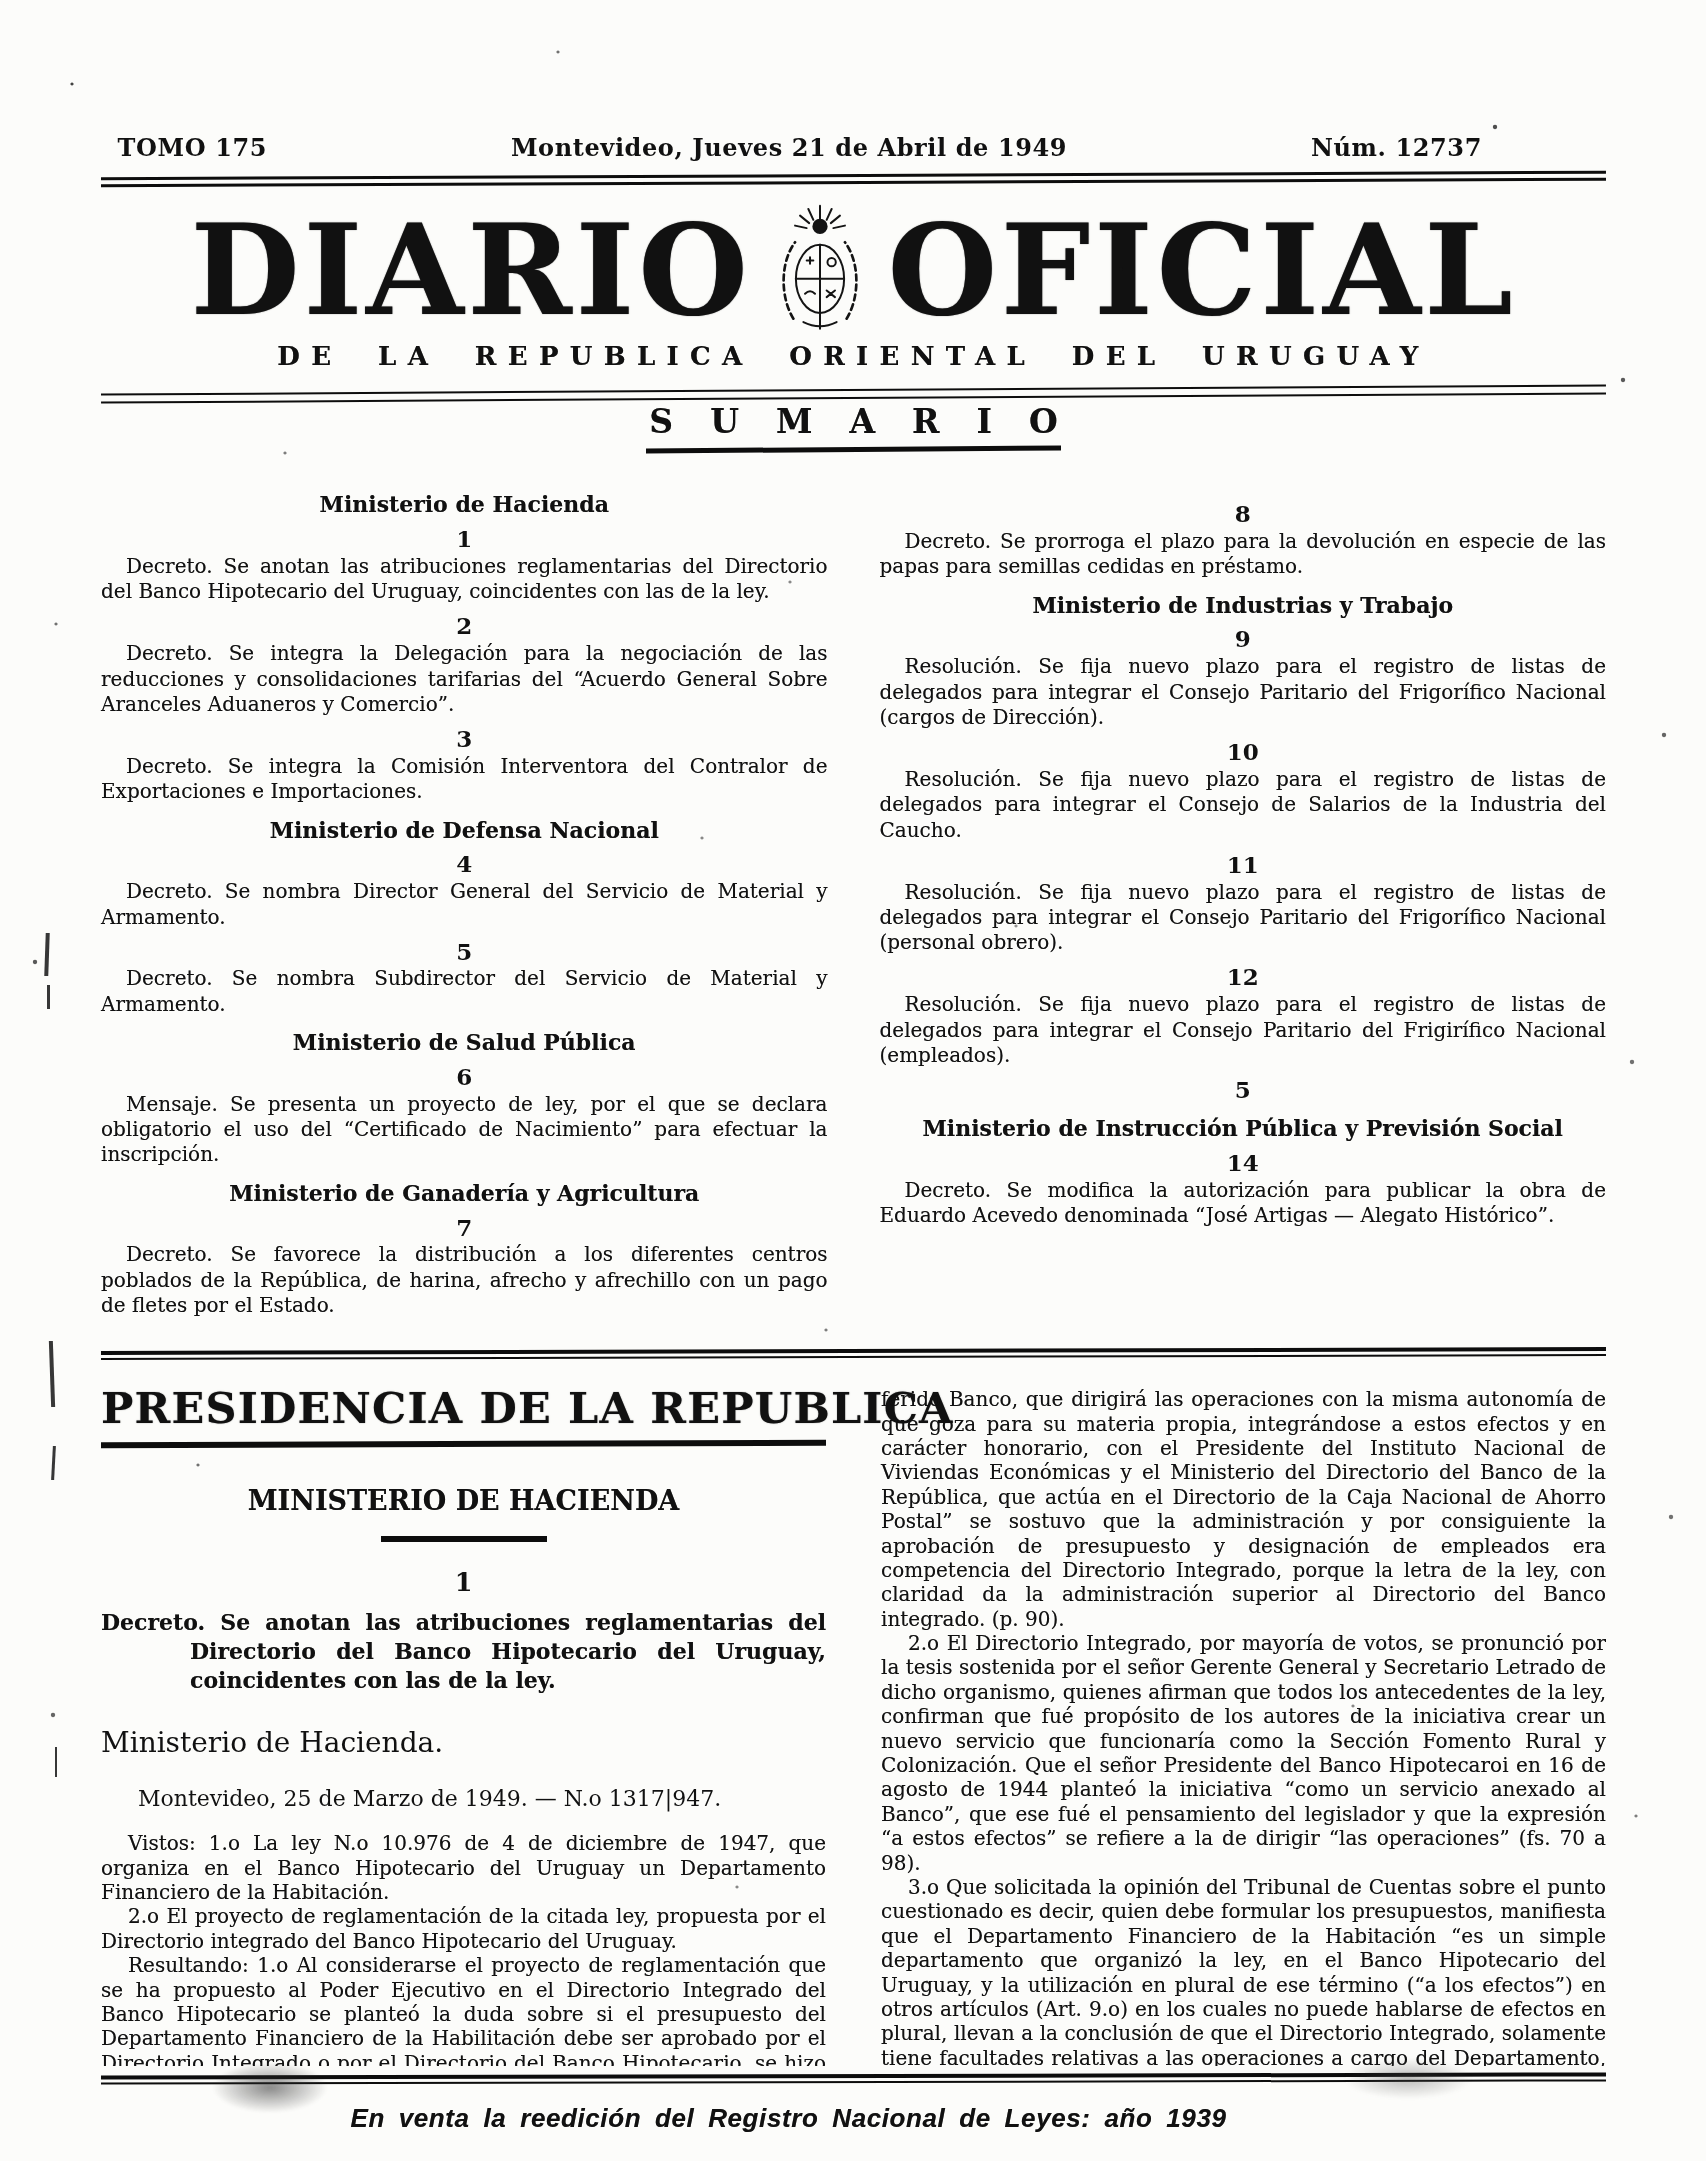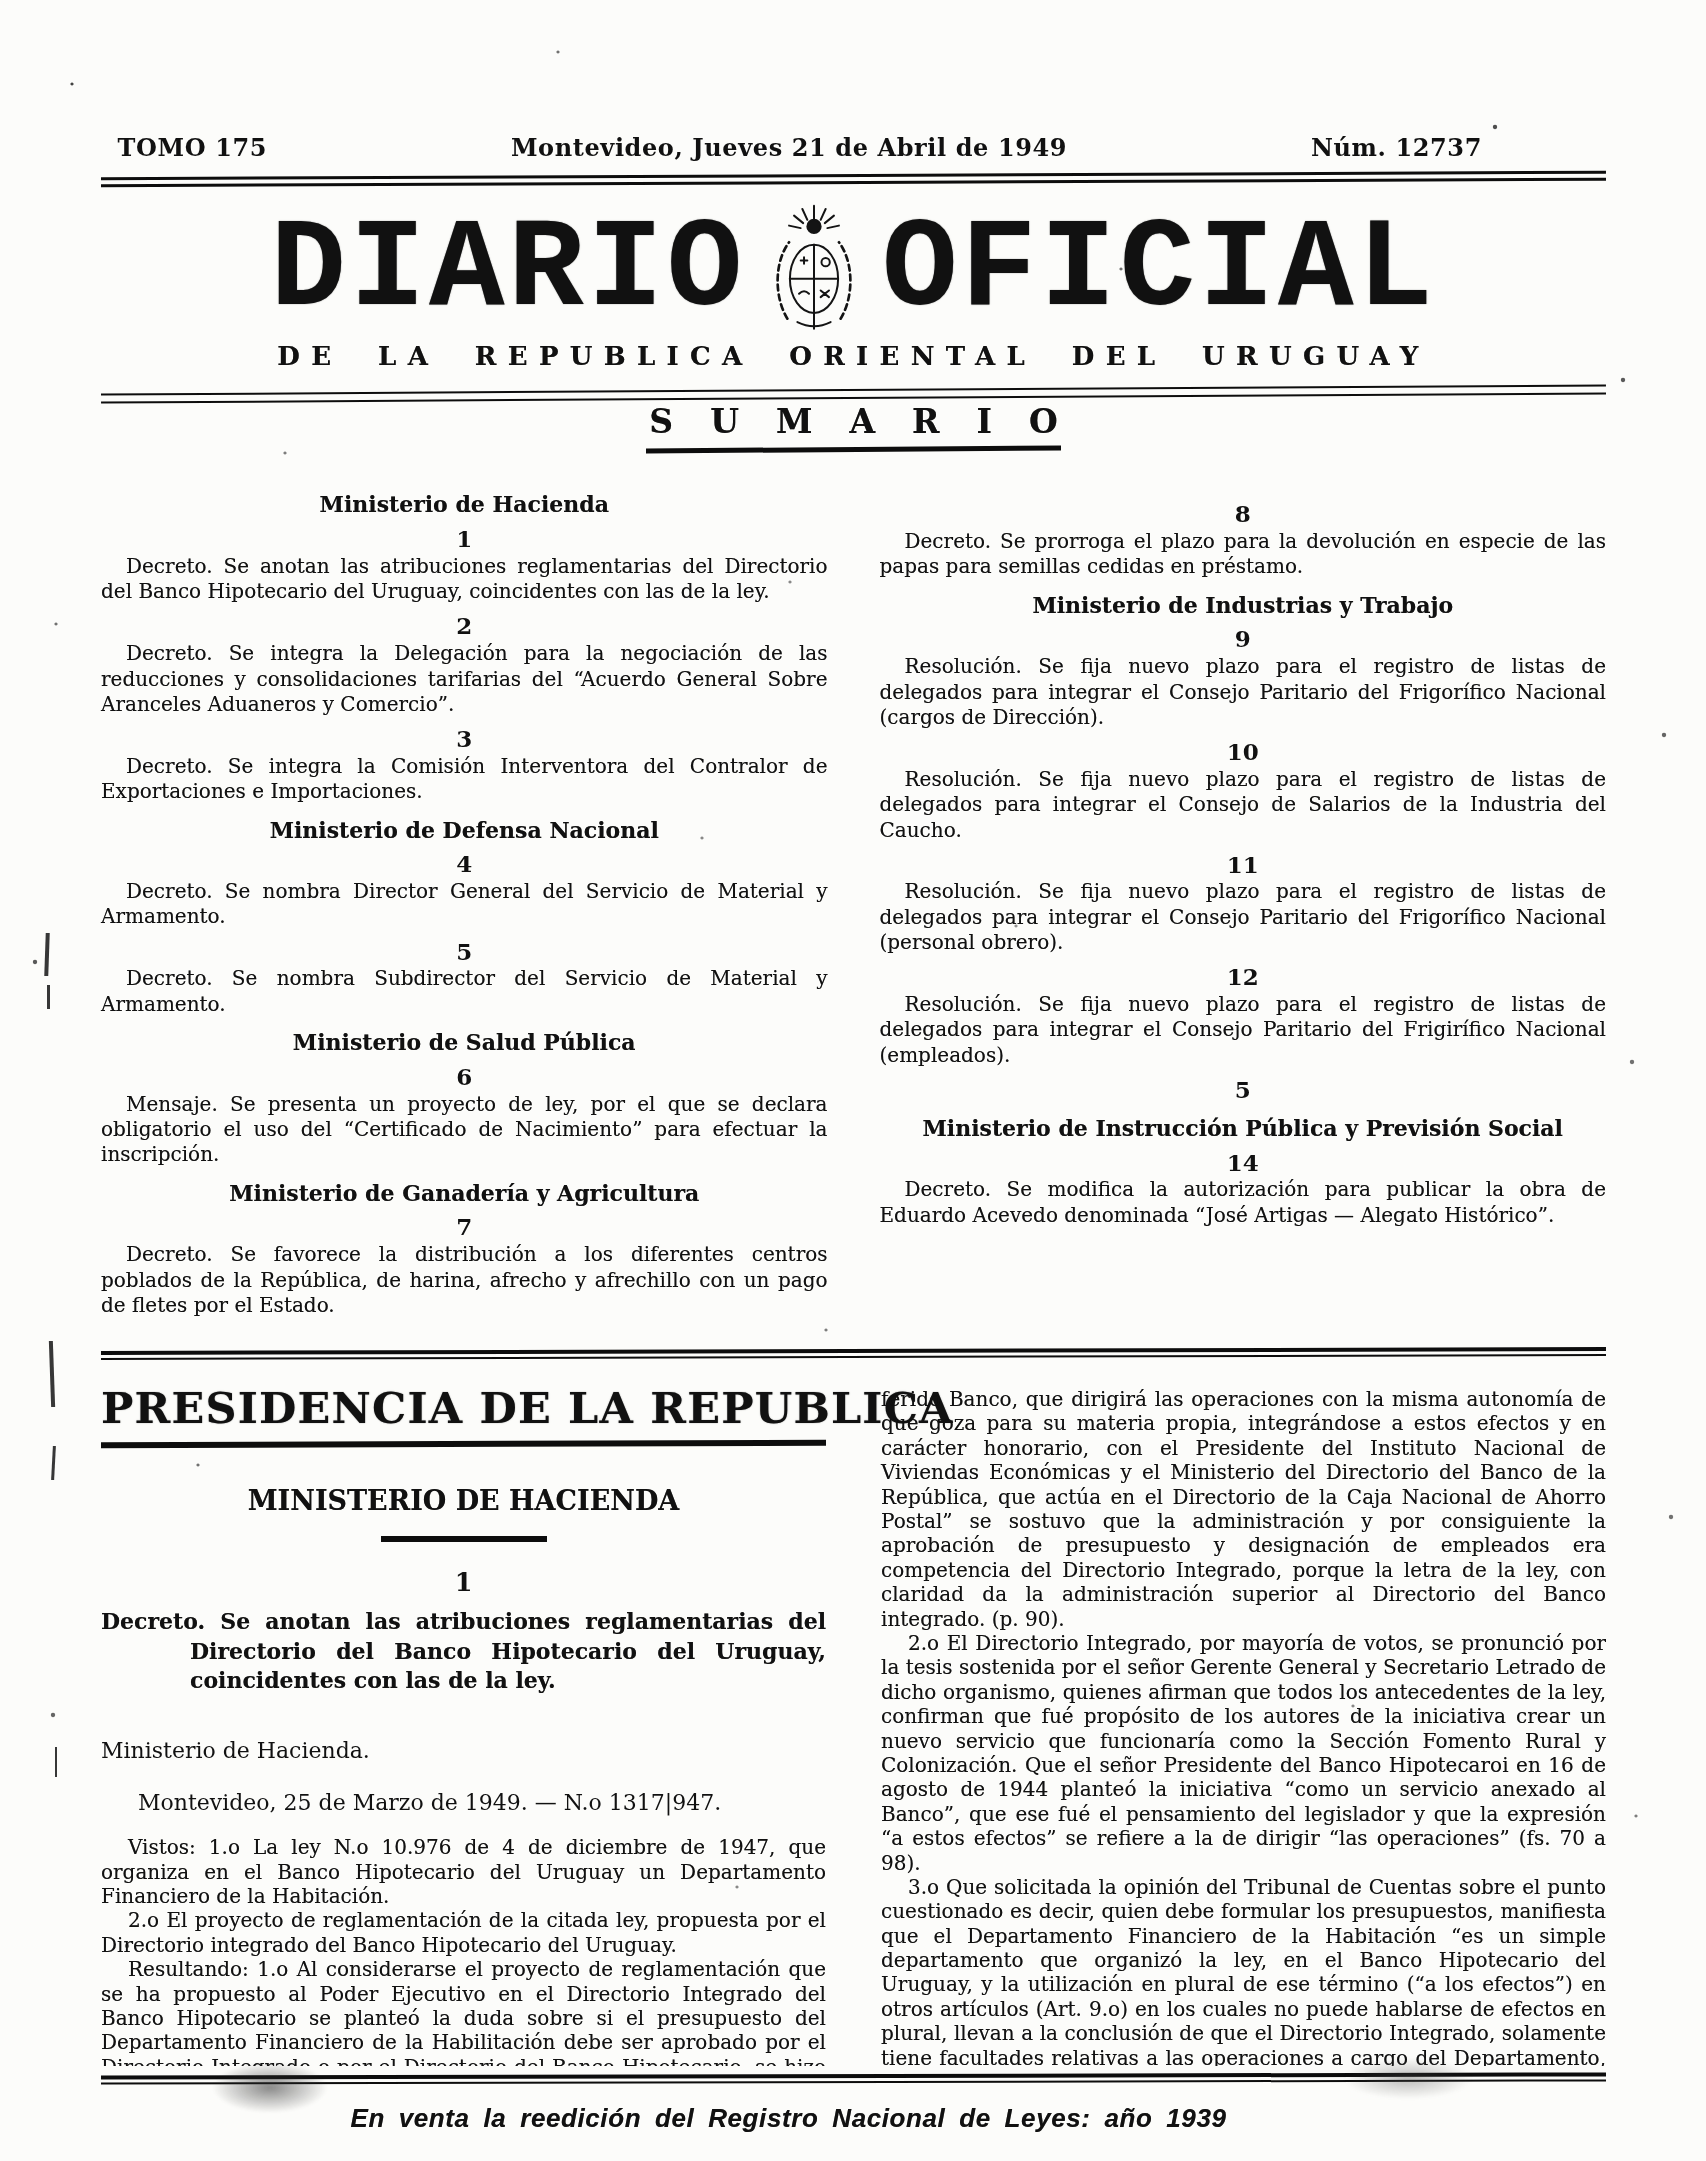--- a/index.html
+++ b/index.html
@@ -67,21 +67,20 @@
     justify-content:center;
     gap:18px;
   }
   .mast-word{
     font-size:126px;
     font-weight:bold;
     line-height:0.92;
     letter-spacing:3.6px;
     text-shadow:0 0 1.2px rgba(0,0,0,.55);
     white-space:nowrap;
-    font-family:Liberation Mono, monospace;
   }
   .emblem{width:100px;height:133px;flex:0 0 auto;}
   .subtitle{
     margin-top:3.6px;
     text-align:center;
     font-weight:bold;
     font-size:26px;
     letter-spacing:11.3px;
     word-spacing:15.4px;
     text-shadow:0 0 0.6px rgba(0,0,0,.5);
@@ -171,22 +170,22 @@
     margin-top:10.7px;
     font-weight:bold;
     font-size:22px;
     line-height:1.33;
     padding-left:89px;
     text-indent:-89px;
     text-align:justify;
     text-shadow:0 0 0.6px rgba(0,0,0,.5);
   }
   .ministry-line{
-    margin-top:43px;
-    font-size:22px;
+    margin-top:31px;
+    font-size:28px;
   }
   .dateline{
     margin-top:27px;
     font-size:22px;
     text-indent:37px;
     margin-bottom:20px;
   }
   .bodytext p{
     margin:0;
     font-size:20px;

